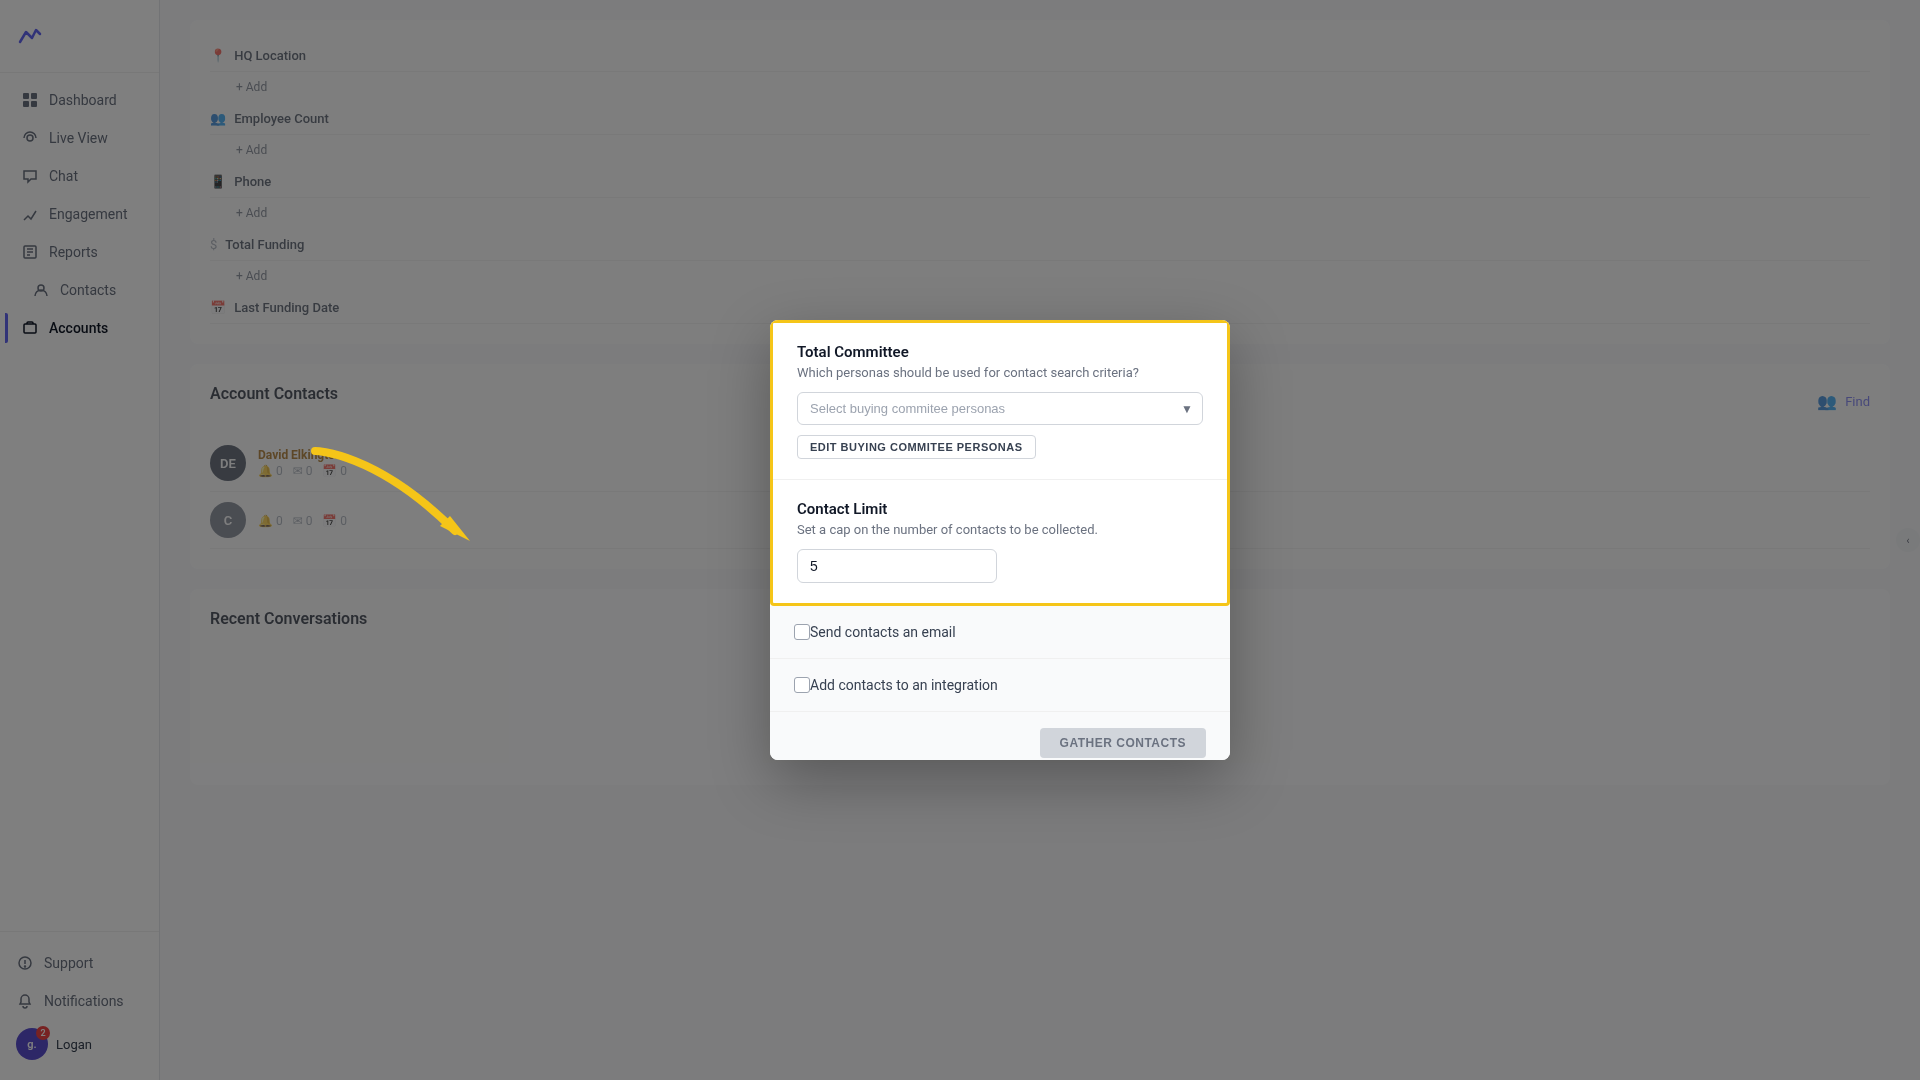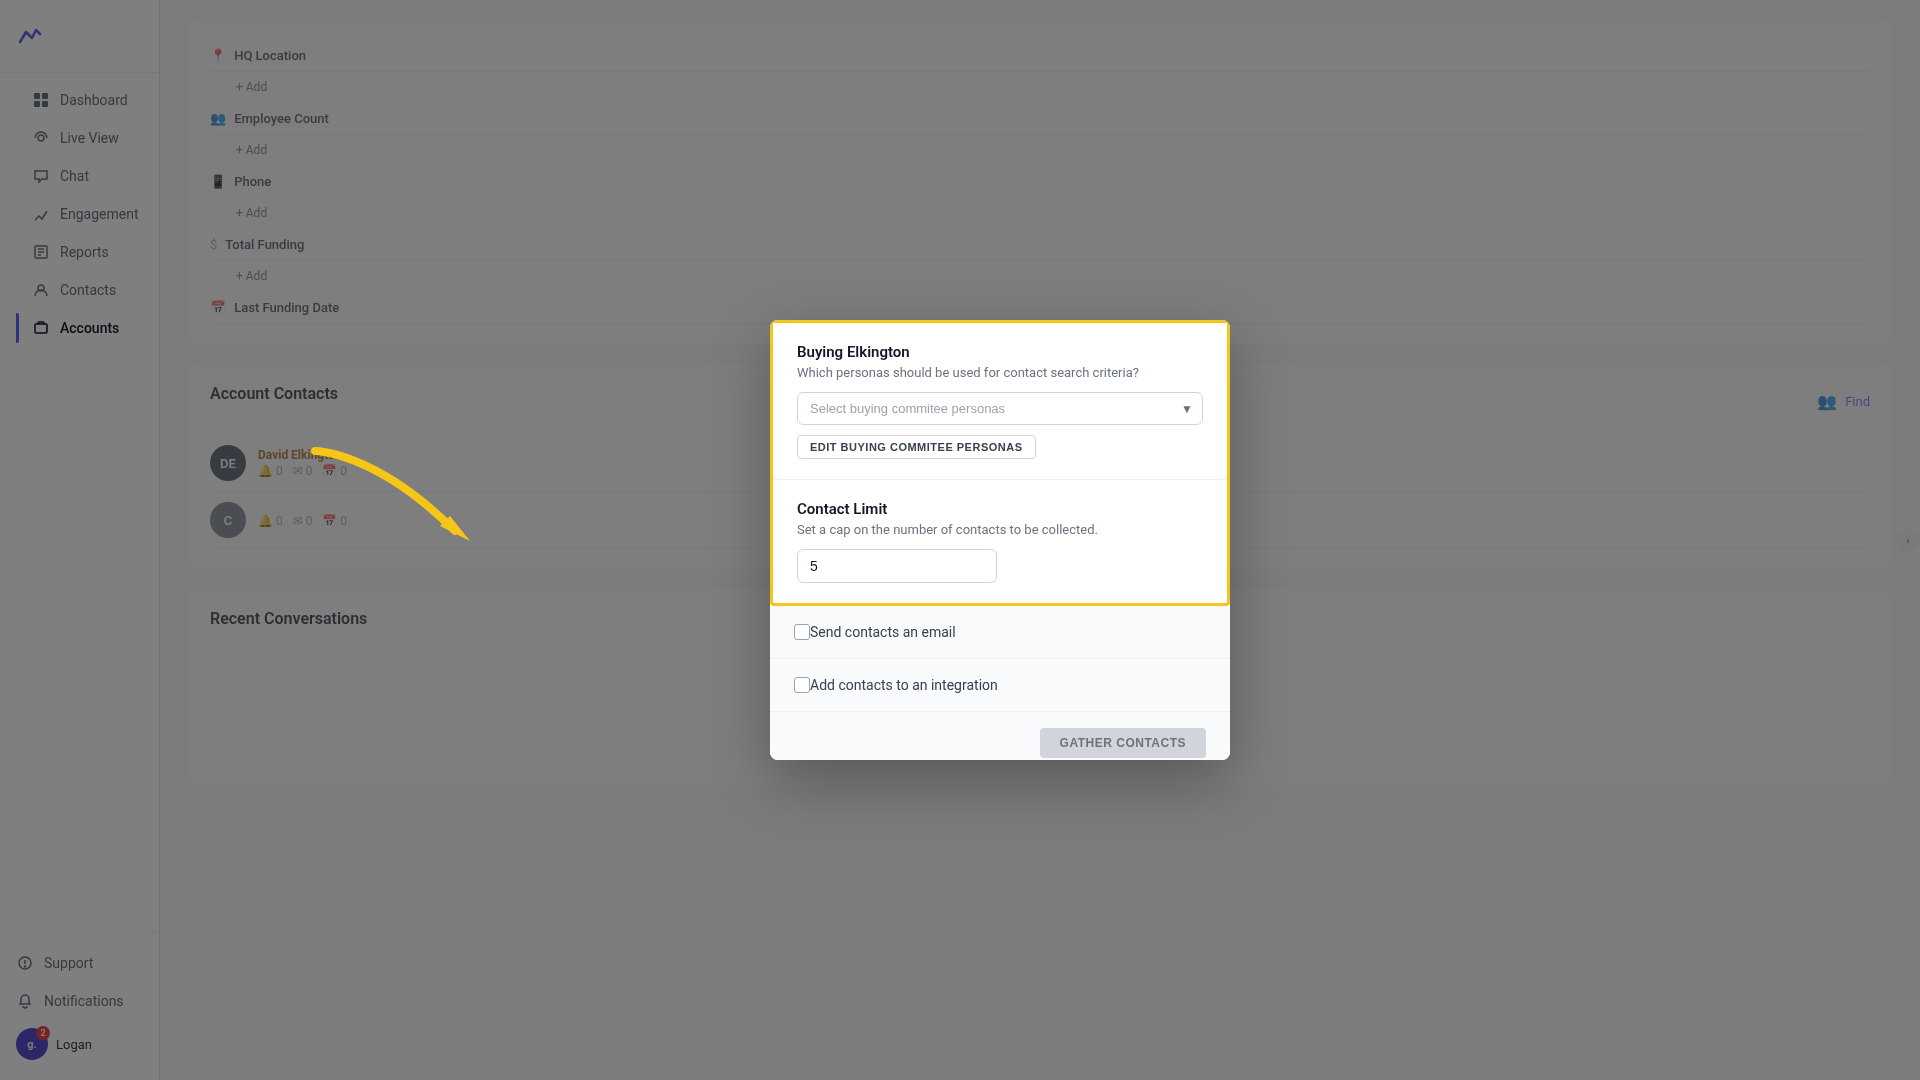--- a/index.html
+++ b/index.html
@@ -31,21 +31,21 @@
       flex-shrink: 0;
     }
 
     .sidebar-logo {
       padding: 20px 16px;
       border-bottom: 1px solid #f0f0f0;
     }
 
     .sidebar-nav {
       flex: 1;
-      padding: 8px 16px;
+      padding: 8px 5px;
     }
 
     .sidebar-item {
       display: flex;
       align-items: center;
       gap: 10px;
       padding: 10px 16px;
       cursor: pointer;
       color: #6b7280;
       font-size: 14px;
@@ -468,21 +468,21 @@
         <span class="sidebar-icon">
           <svg width="16" height="16" viewBox="0 0 16 16" fill="none" stroke="currentColor" stroke-width="1.5">
               <rect x="2" y="2" width="12" height="12" rx="1"></rect>
               <line x1="5" y1="8" x2="11" y2="8"></line>
               <line x1="5" y1="5" x2="11" y2="5"></line>
               <line x1="5" y1="11" x2="8" y2="11"></line>
             </svg>
         </span>
         <span>Reports</span>
       </div>
-      <div class="sidebar-item" style="position:relative;">
+      <div class="sidebar-item" style="position:relative;margin-left:11px;">
         <span class="sidebar-icon">
           <svg width="16" height="16" viewBox="0 0 16 16" fill="none" stroke="currentColor" stroke-width="1.5">
               <circle cx="8" cy="6" r="3"></circle>
               <path d="M2 14c0-3.3 2.7-6 6-6s6 2.7 6 6"></path>
             </svg>
         </span>
         <span>Contacts</span>
       </div>
       <div class="sidebar-item active" style="position:relative;">
         <span class="sidebar-icon">
@@ -613,21 +613,21 @@
 
 <div class="overlay">
 
   <div class="modal" style="position:relative; z-index:102; margin-left:80px;">
 
     <div class="modal-body">
 
       <div class="highlighted-section">
 
         <div class="modal-section">
-          <div class="section-label">Buying Elkington</div>
+          <div class="section-label">Total Committee</div>
           <div class="section-sublabel">Which personas should be used for contact search criteria?</div>
           <div class="select-wrapper">
             <select class="select-input">
               <option value="">Select buying commitee personas</option>
             </select>
             <span class="select-arrow">▼</span>
           </div>
           <button class="edit-btn">EDIT BUYING COMMITEE PERSONAS</button>
         </div>
 

